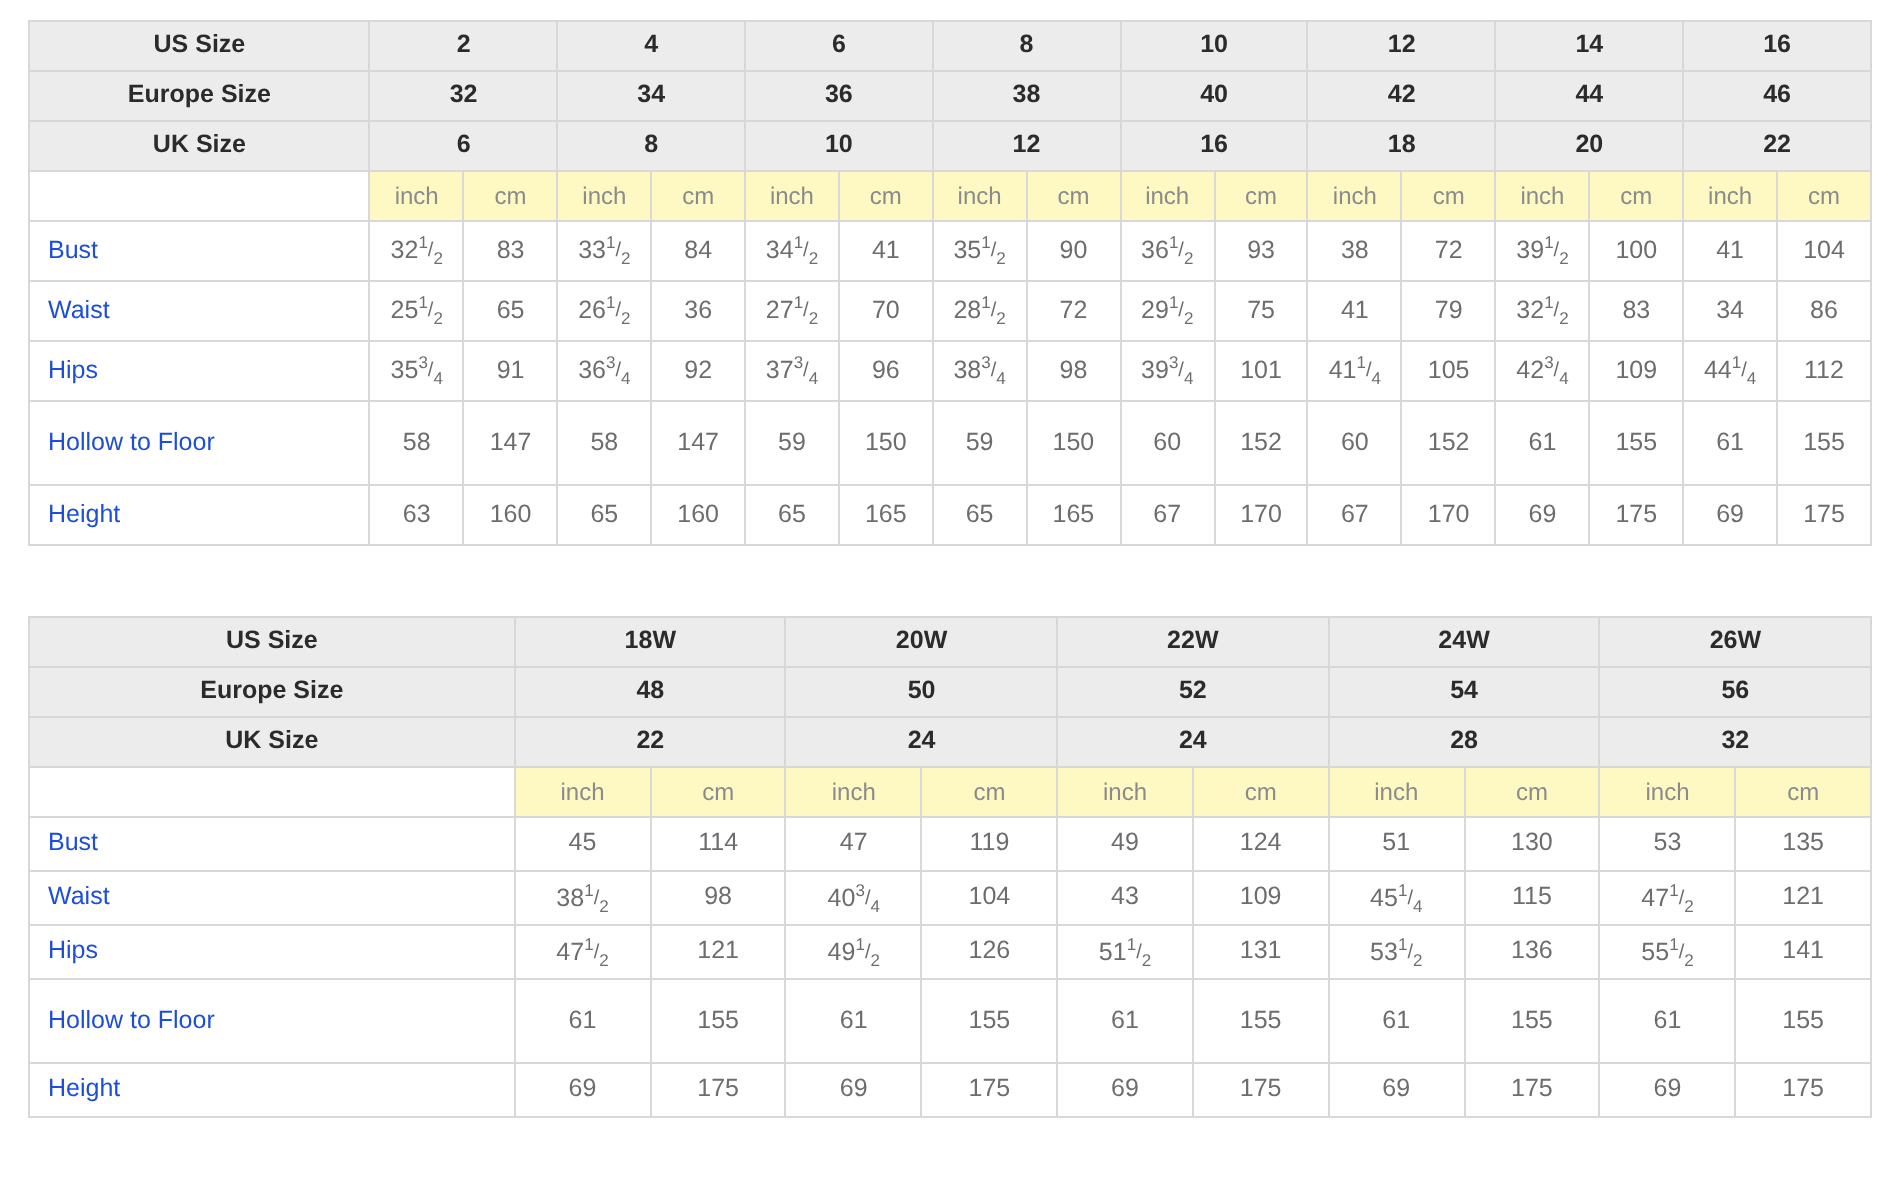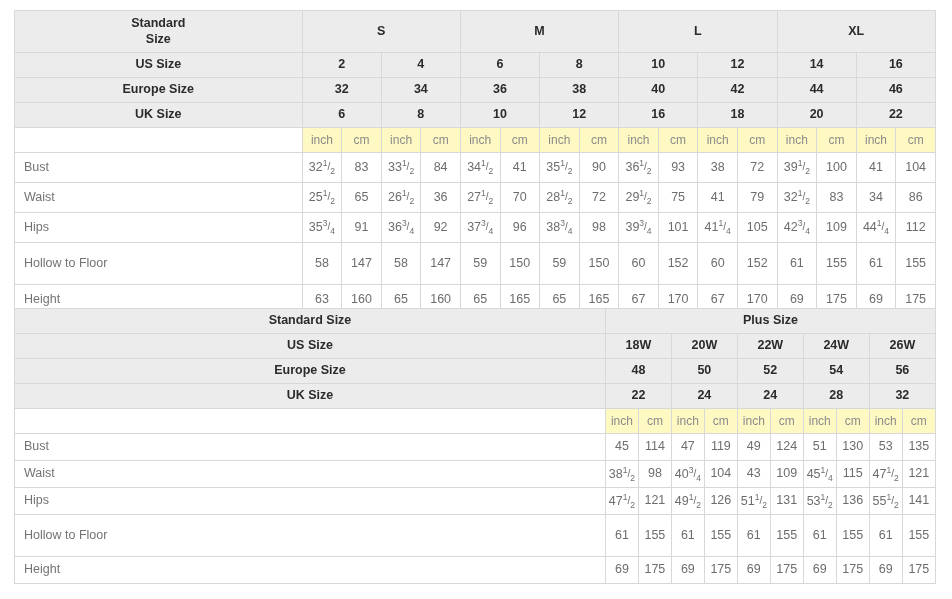--- a/index.html
+++ b/index.html
@@ -32,21 +32,21 @@
   
   table.sizechart td.hdr {
     background: #ececec;
     color: #2b2b2b;
     font-weight: bold;
     font-size: 12.5px;
   }
   table.sizechart td.rowlabel {
     text-align: left;
     padding-left: 9px;
-    color: #737373;
+    color: #1d4ed8;
     font-weight: normal;
     font-size: 12.5px;
   }
   table.sizechart td.unit {
     color: #8b8b8b;
     font-size: 12px;
     background: #fef9c3;
   }
   table.sizechart td.blank { background: #ffffff; border-right-color:#d8d8d8; }
 
@@ -73,27 +73,20 @@
   .frac .sl { font-size: 10px; vertical-align: 1px; }
   .frac .den { font-size: 8.5px; vertical-align: -3px; }
 </style>
 </head>
 <body>
 
 <div id="root">
 
   <table class="sizechart" id="table1">
     <tbody>
-        <tr class="r-tall">
-          <td class="hdr lbl">Standard<br>Size</td>
-          <td class="hdr datacell" colspan="4">S</td>
-          <td class="hdr datacell" colspan="4">M</td>
-          <td class="hdr datacell" colspan="4">L</td>
-          <td class="hdr datacell" colspan="4">XL</td>
-        </tr>
         <tr class="r-norm">
           <td class="hdr lbl">US Size</td>
           <td class="hdr datacell" colspan="2">2</td>
           <td class="hdr datacell" colspan="2">4</td>
           <td class="hdr datacell" colspan="2">6</td>
           <td class="hdr datacell" colspan="2">8</td>
           <td class="hdr datacell" colspan="2">10</td>
           <td class="hdr datacell" colspan="2">12</td>
           <td class="hdr datacell" colspan="2">14</td>
           <td class="hdr datacell" colspan="2">16</td>
@@ -233,24 +226,20 @@
           <td class="datacell">175</td>
           <td class="datacell">69</td>
           <td class="datacell">175</td>
         </tr>
       </tbody>
   </table>
 
   <table class="sizechart" id="table2">
     <tbody>
         <tr class="r-norm">
-          <td class="hdr lbl">Standard Size</td>
-          <td class="hdr datacell" colspan="10">Plus Size</td>
-        </tr>
-        <tr class="r-norm">
           <td class="hdr lbl">US Size</td>
           <td class="hdr datacell" colspan="2">18W</td>
           <td class="hdr datacell" colspan="2">20W</td>
           <td class="hdr datacell" colspan="2">22W</td>
           <td class="hdr datacell" colspan="2">24W</td>
           <td class="hdr datacell" colspan="2">26W</td>
         </tr>
         <tr class="r-norm">
           <td class="hdr lbl">Europe Size</td>
           <td class="hdr datacell" colspan="2">48</td>

